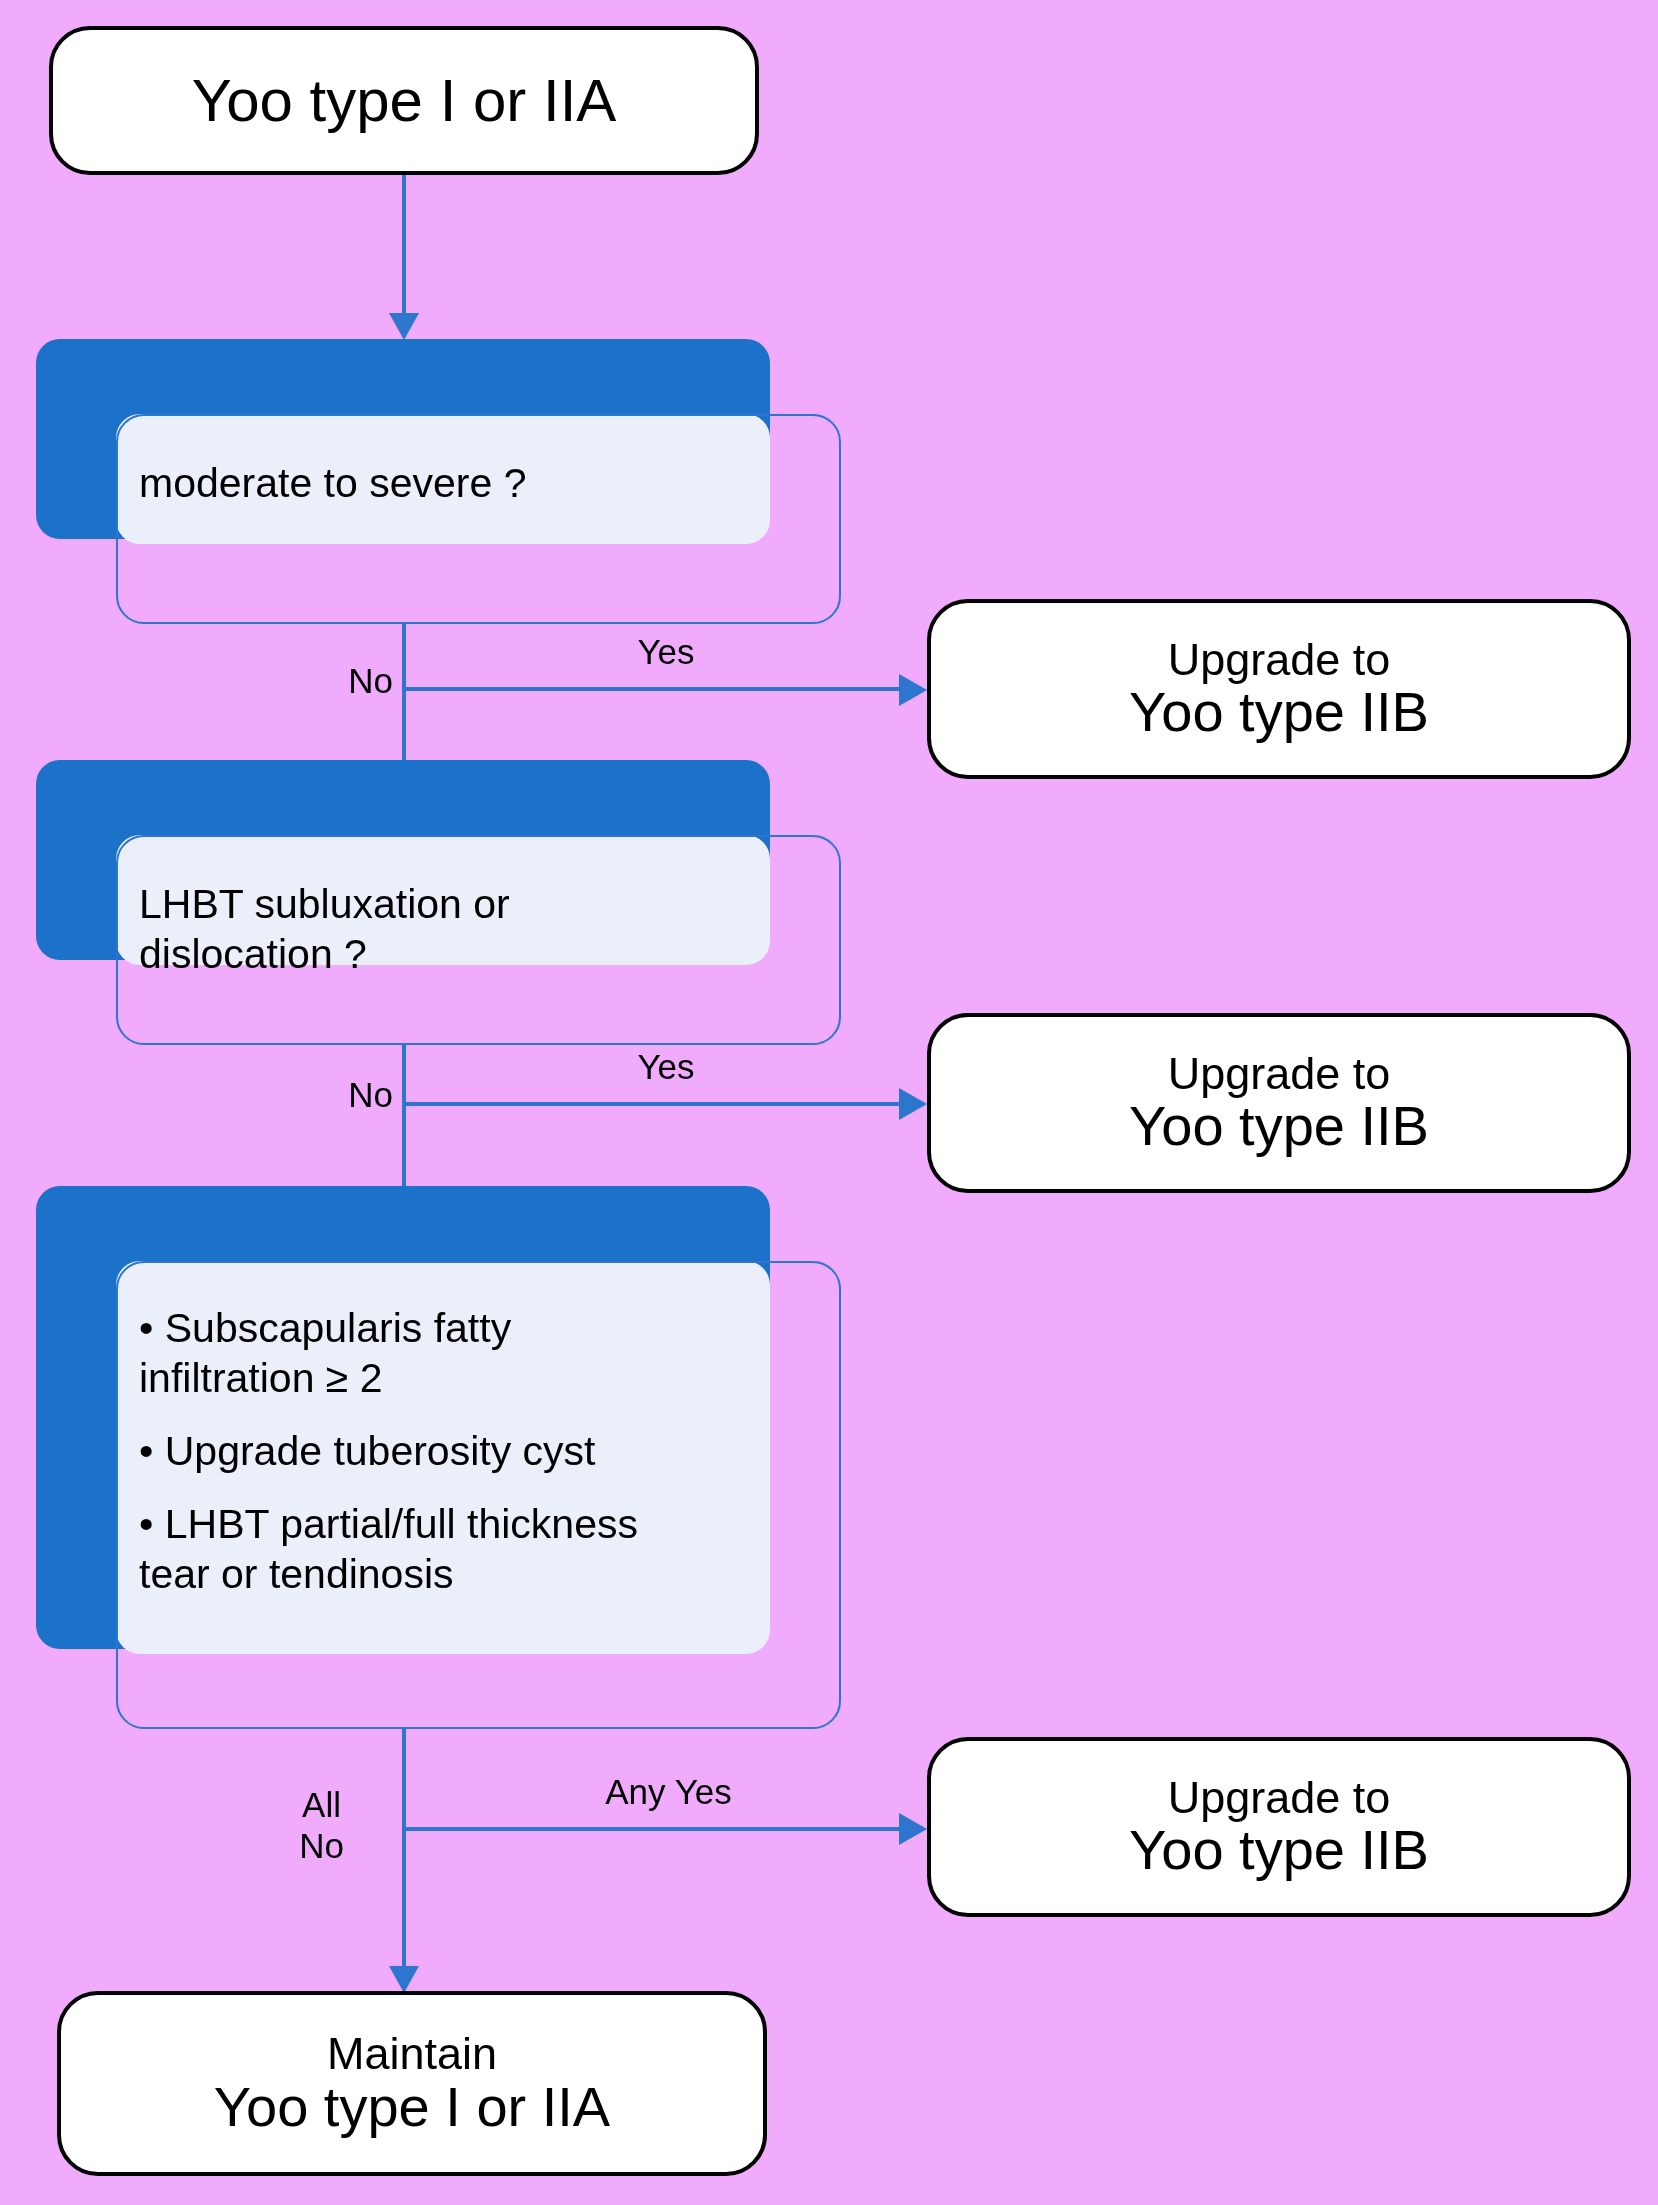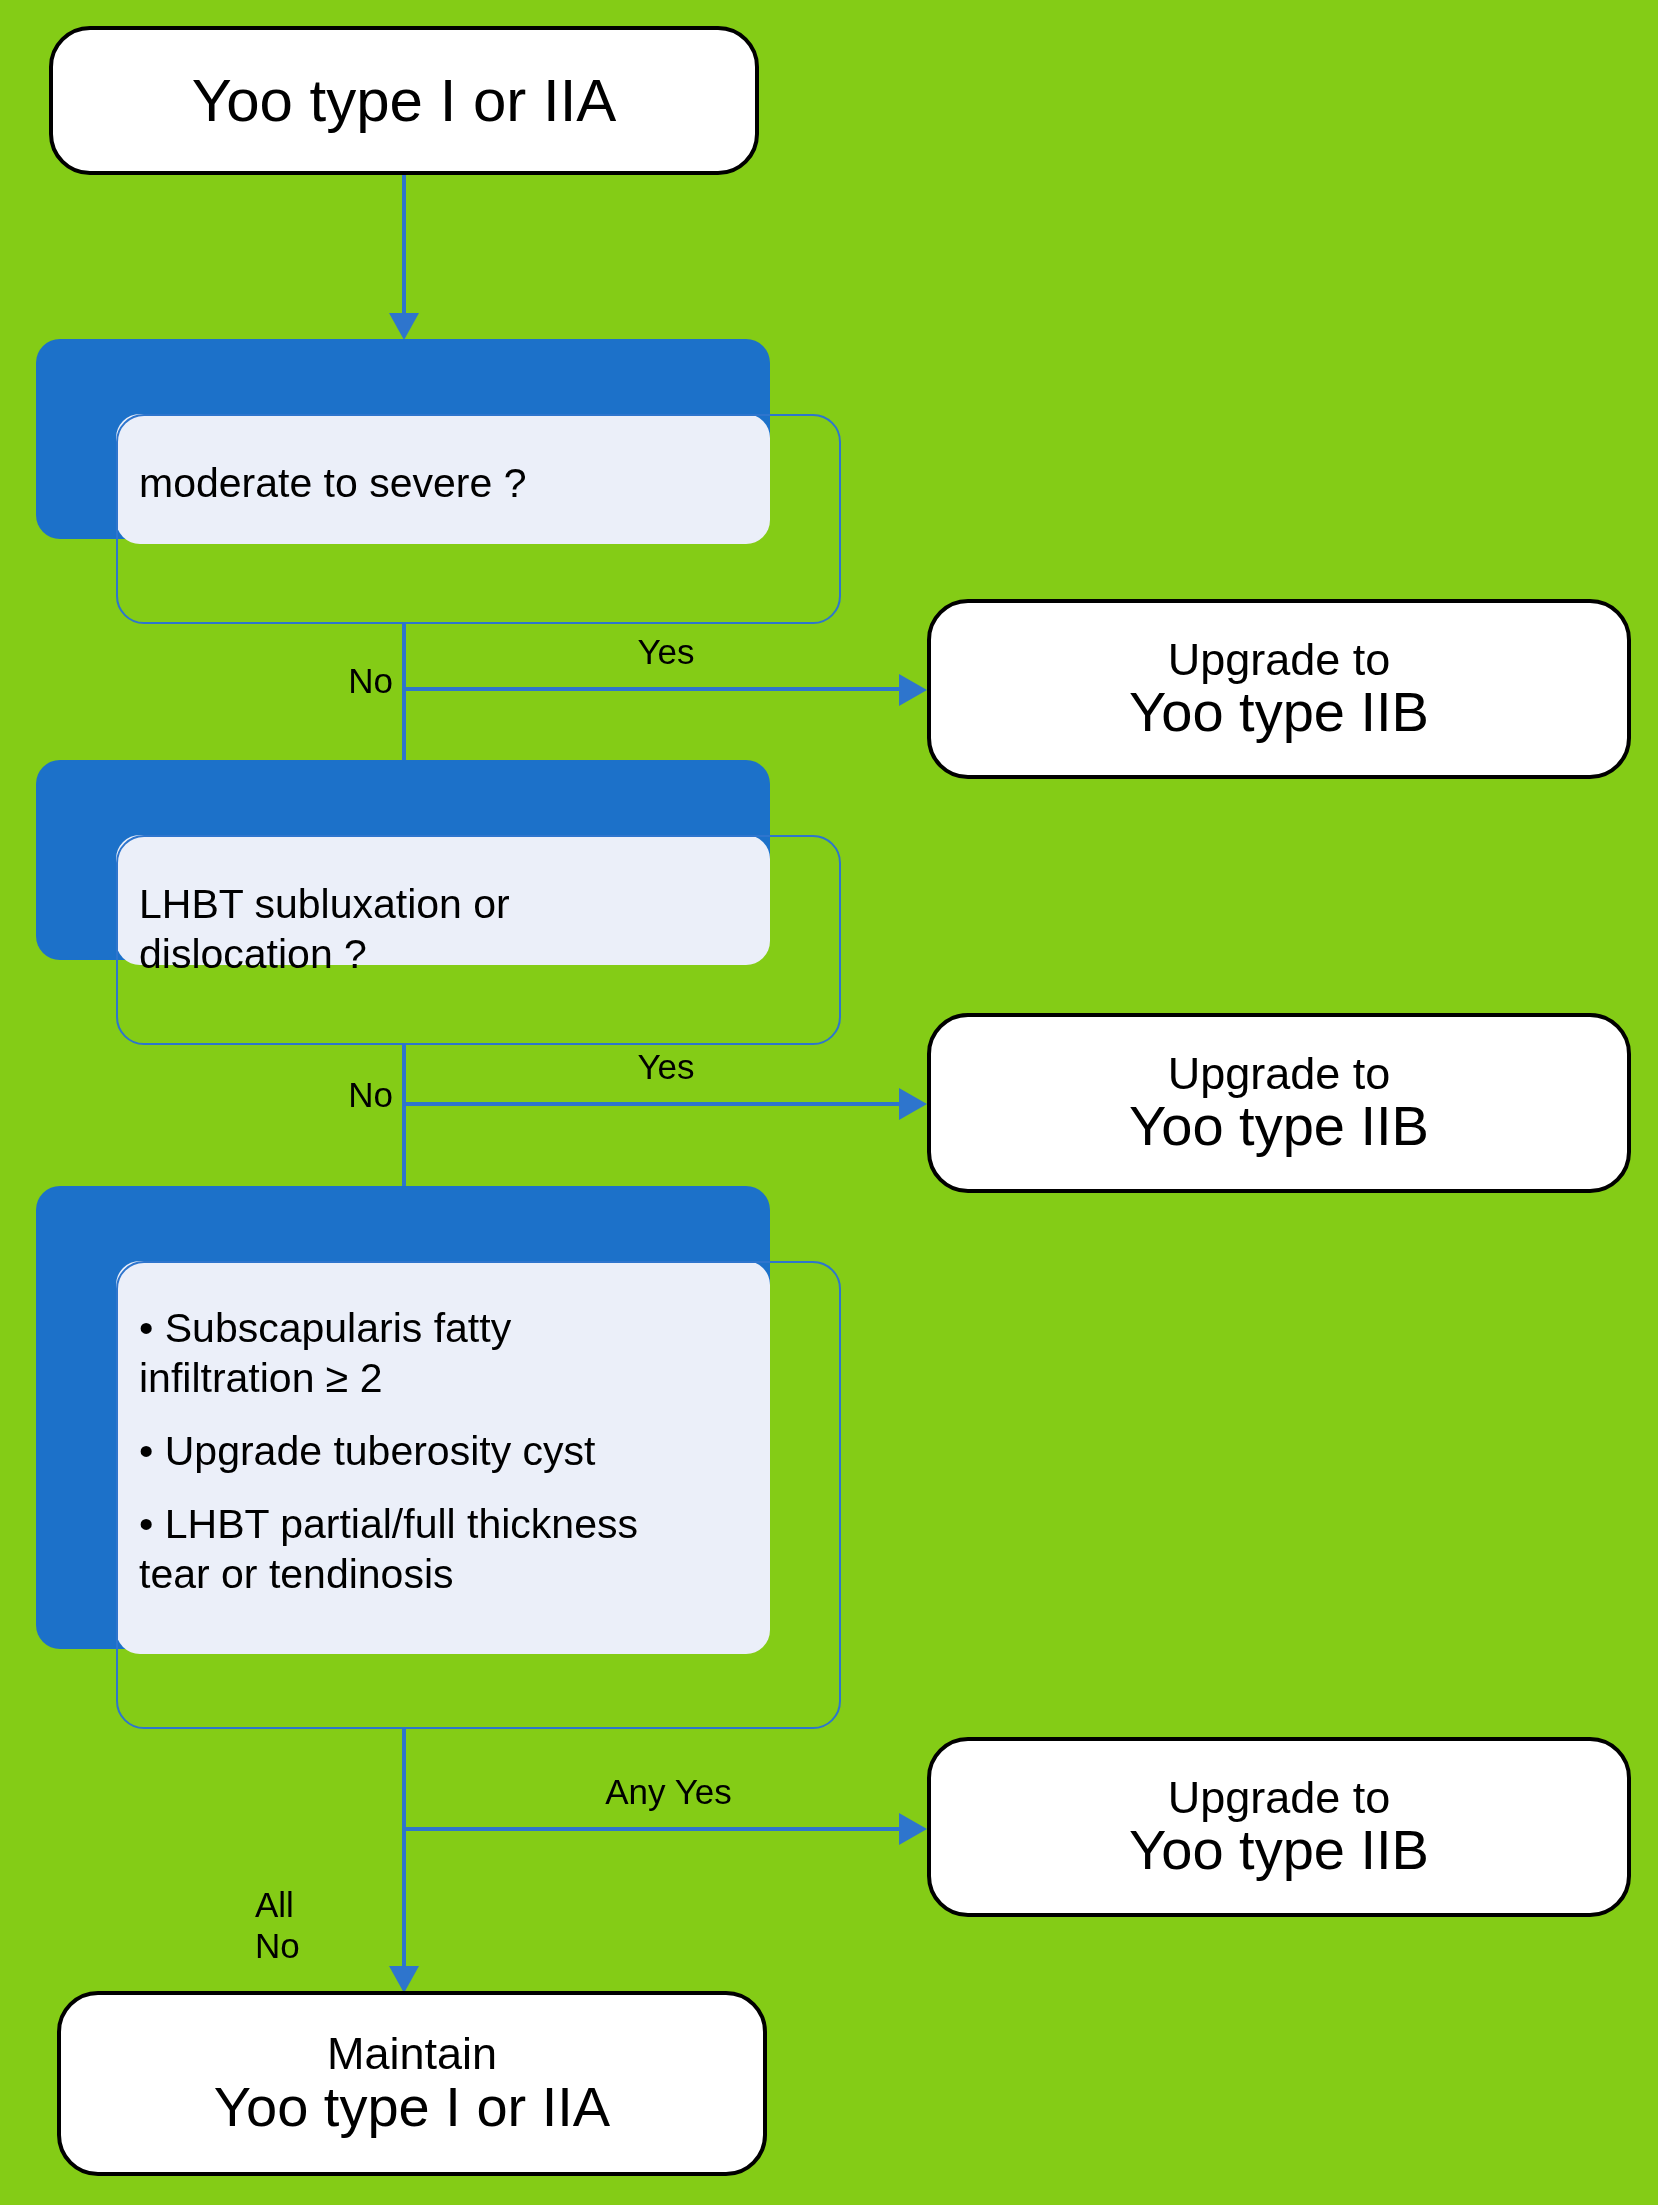--- a/index.html
+++ b/index.html
@@ -5,21 +5,21 @@
 <style>
   html,body{margin:0;padding:0;background:#ffffff;}
   body{
     font-family:"Liberation Sans","DejaVu Sans",sans-serif;
     color:#000000;
   }
   #canvas{
     position:relative;
     width:1659px;
     height:2205px;
-    background:#84cc16;
+    background:#f0abfc;
     overflow:hidden;
   }
   
   .term-box{
     position:absolute;
     box-sizing:border-box;
     background:#ffffff;
     border:4px solid #000000;
     border-radius:41px;
     display:flex;
@@ -159,21 +159,21 @@
       <p class="gap">• Upgrade tuberosity cyst</p>
       <p class="gap">• LHBT partial/full thickness</p>
       <p>tear or tendinosis</p>
     </div>
   </div>
 
   <div class="vline" style="left:402px;top:1729px;height:246px;"></div>
   <div class="arrow-down" style="left:389px;top:1966px;"></div>
   <div class="hline" style="left:404px;top:1827px;width:495px;"></div>
   <div class="arrow-right" style="left:899px;top:1813px;"></div>
-  <div class="edge-label" style="left:255px;top:1884px;width:133px;text-align:left;">All
+  <div class="edge-label" style="left:255px;top:1784px;width:133px;text-align:center;">All
 No</div>
   <div class="edge-label" style="left:544px;top:1771px;width:249px;">Any Yes</div>
 
   <div class="term-box" style="left:927px;top:1737px;width:704px;height:180px;">
     <span class="term-line-small">Upgrade to</span>
     <span class="term-line-big">Yoo type IIB</span>
   </div>
 
   <div class="term-box" style="left:49px;top:1991px;width:710px;height:185px;margin-left:8px;">
     <span class="term-line-small">Maintain</span>

